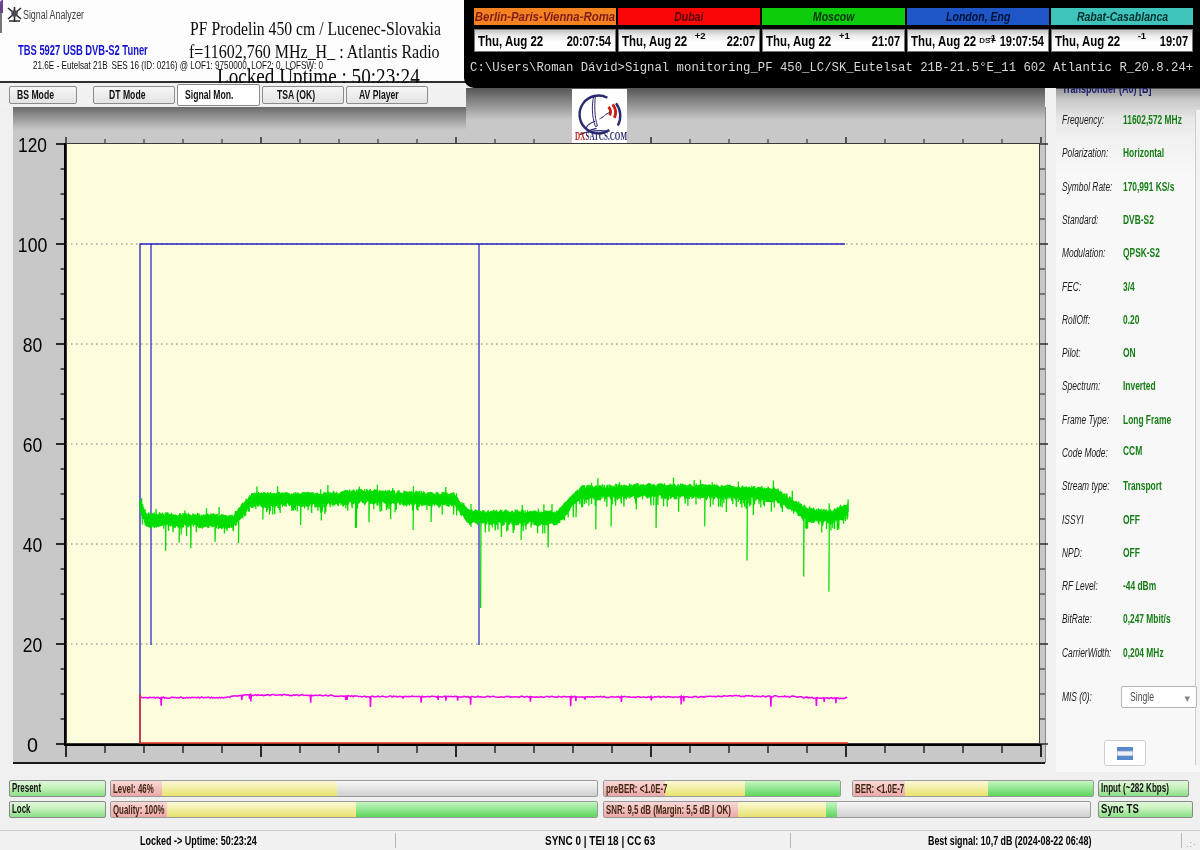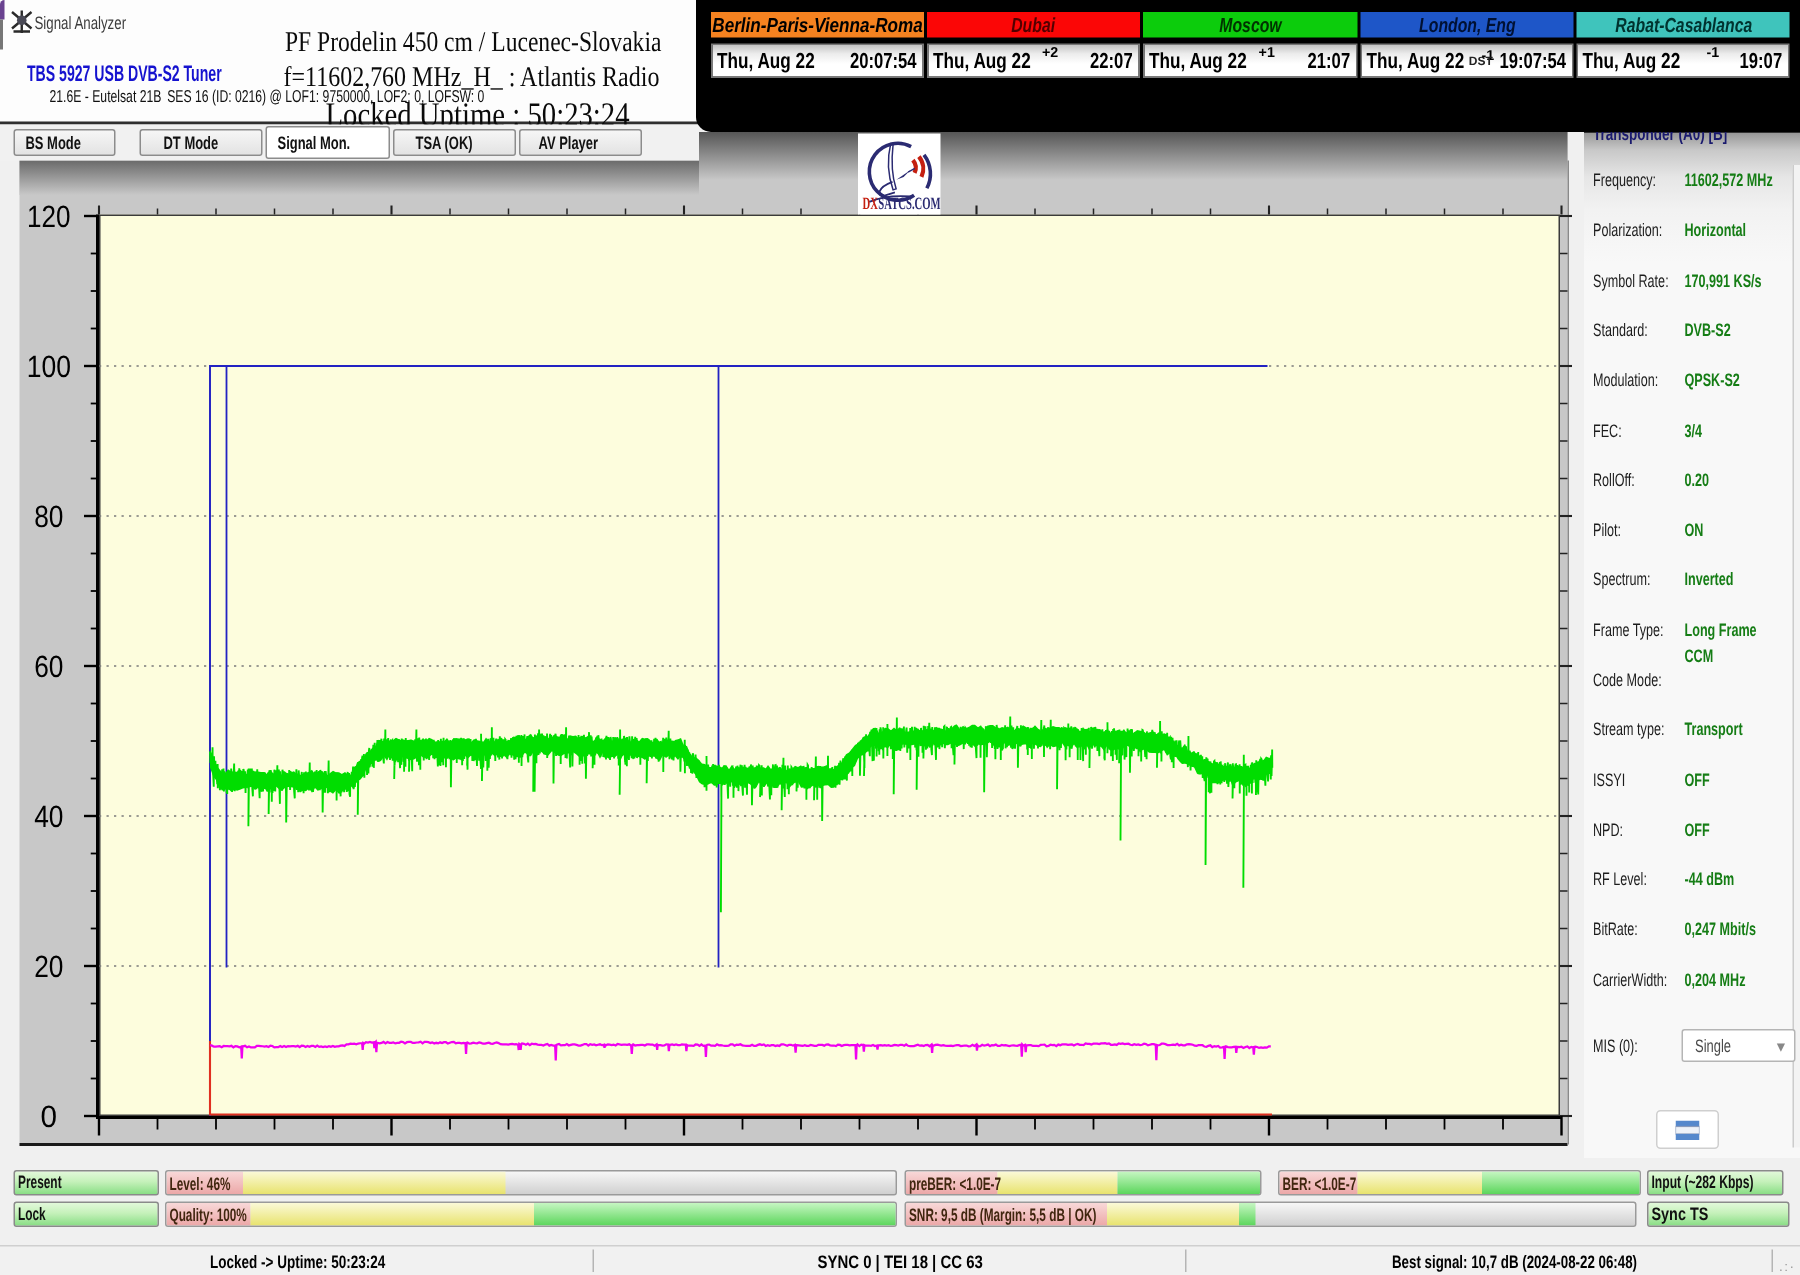--- a/index.html
+++ b/index.html
@@ -36,21 +36,21 @@
 .tdate{position:absolute;left:3px;top:3px;font-size:14.5px;font-weight:bold;color:#000;}
 .ttime{position:absolute;right:4px;top:3px;font-size:14.5px;font-weight:bold;color:#000;transform-origin:100% 50%;}
 .toff{position:absolute;top:0px;font-size:9.5px;font-weight:bold;color:#000;}
 #console{position:absolute;left:6px;top:61px;font-family:"Liberation Mono",monospace;font-size:12.3px;color:#d6d6d6;white-space:pre;}
 
 #logo{left:572px;top:89px;width:55px;height:54px;background:#fff;z-index:6;}
 
 #rpanel{left:1056px;top:0px;width:144px;height:772px;background:linear-gradient(180deg,#000 0px,#000 88px,#999 89px,#c8c8c8 100px,#e6e6e6 118px,#f2f2f2 140px,#f8f8f8 175px,#f8f8f8 100%);}
 #rscroll{left:1195px;top:110px;width:5px;height:655px;background:#f3f3f3;border-left:1px solid #ccc;}
 #transp{left:1062px;top:82px;font-size:12.5px;font-weight:bold;color:#1a1a6e;text-decoration:underline;z-index:4;}
-.rlab{position:absolute;left:1062px;font-size:12px;color:#1c1c1c;}
+.rlab{position:absolute;left:1062px;font-size:12px;color:#1c1c1c;font-style:italic;}
 .rval{position:absolute;left:1123px;font-size:12px;font-weight:bold;color:#157d15;}
 #mis{left:1121px;top:686px;width:76px;height:22px;background:#fff;border:1px solid #b5b5b5;border-radius:2px;font-size:12px;color:#4a4a4a;line-height:20px;padding-left:8px;}
 #misv{position:absolute;right:6px;top:1px;color:#888;font-size:11px;}
 #rbtn{left:1104px;top:740px;width:42px;height:26px;background:#fff;border:1px solid #cfcfcf;border-radius:3px;}
 
 .gbtn{position:absolute;height:17px;background:linear-gradient(180deg,#e2f8da 0%,#c5f1ba 45%,#8ade86 100%);border:1px solid #8a8a8a;border-radius:2px;font-size:12px;font-weight:bold;color:#101010;line-height:15px;padding-left:2px;}
 .gauge{position:absolute;height:17px;background:linear-gradient(180deg,#f7f7f7,#d0d0d0);border:1px solid #9a9a9a;border-radius:2px;overflow:hidden;}
 .seg{position:absolute;top:0;bottom:0;}
 .seg.pink{background:linear-gradient(180deg,#f8d8d8,#eca8a8);}
 .seg.yel{background:linear-gradient(180deg,#fbf9d8,#e8e36e);}
@@ -230,42 +230,42 @@
 <div class="rval" style="top:280px"><span class="cx" style="transform:scaleX(0.70)">3/4</span></div>
 <div class="rlab" style="top:313px"><span class="cx" style="transform:scaleX(0.70)">RollOff:</span></div>
 <div class="rval" style="top:313px"><span class="cx" style="transform:scaleX(0.70)">0.20</span></div>
 <div class="rlab" style="top:346px"><span class="cx" style="transform:scaleX(0.70)">Pilot:</span></div>
 <div class="rval" style="top:346px"><span class="cx" style="transform:scaleX(0.70)">ON</span></div>
 <div class="rlab" style="top:379px"><span class="cx" style="transform:scaleX(0.70)">Spectrum:</span></div>
 <div class="rval" style="top:379px"><span class="cx" style="transform:scaleX(0.70)">Inverted</span></div>
 <div class="rlab" style="top:413px"><span class="cx" style="transform:scaleX(0.70)">Frame Type:</span></div>
 <div class="rval" style="top:413px"><span class="cx" style="transform:scaleX(0.70)">Long Frame</span></div>
 <div class="rlab" style="top:446px"><span class="cx" style="transform:scaleX(0.70)">Code Mode:</span></div>
-<div class="rval" style="top:430px"><span class="cx" style="transform:scaleX(0.70)">CCM</span></div>
+<div class="rval" style="top:444px"><span class="cx" style="transform:scaleX(0.70)">CCM</span></div>
 <div class="rlab" style="top:479px"><span class="cx" style="transform:scaleX(0.70)">Stream type:</span></div>
 <div class="rval" style="top:479px"><span class="cx" style="transform:scaleX(0.70)">Transport</span></div>
 <div class="rlab" style="top:513px"><span class="cx" style="transform:scaleX(0.70)">ISSYI</span></div>
 <div class="rval" style="top:513px"><span class="cx" style="transform:scaleX(0.70)">OFF</span></div>
 <div class="rlab" style="top:546px"><span class="cx" style="transform:scaleX(0.70)">NPD:</span></div>
 <div class="rval" style="top:546px"><span class="cx" style="transform:scaleX(0.70)">OFF</span></div>
 <div class="rlab" style="top:579px"><span class="cx" style="transform:scaleX(0.70)">RF Level:</span></div>
 <div class="rval" style="top:579px"><span class="cx" style="transform:scaleX(0.70)">-44 dBm</span></div>
 <div class="rlab" style="top:612px"><span class="cx" style="transform:scaleX(0.70)">BitRate:</span></div>
 <div class="rval" style="top:612px"><span class="cx" style="transform:scaleX(0.70)">0,247 Mbit/s</span></div>
 <div class="rlab" style="top:646px"><span class="cx" style="transform:scaleX(0.70)">CarrierWidth:</span></div>
 <div class="rval" style="top:646px"><span class="cx" style="transform:scaleX(0.70)">0,204 MHz</span></div>
 <div class="rlab" style="top:690px"><span class="cx" style="transform:scaleX(0.70)">MIS (0):</span></div>
 <div class="abs" id="mis"><span class="cx" style="transform:scaleX(0.72)">Single</span><span id="misv">▾</span></div>
 <div class="abs" id="rbtn"><svg width="16" height="13" style="margin:6px 0 0 12px">
       <rect x="0" y="0" width="16" height="4" fill="#5588cc"></rect>
       <rect x="0" y="4" width="16" height="5" fill="#eef2f8" stroke="#8899bb" stroke-width="0.8"></rect>
       <rect x="0" y="9" width="16" height="4" fill="#5588cc"></rect>
     </svg></div>
 <div class="abs" id="blackp">
- <div class="city" style="left:9.5px;width:142.3px;background:#f58220;color:#000000">
+ <div class="city" style="left:9.5px;width:142.3px;background:#f58220;color:#7f1d1d">
       <span class="cx" style="transform:scaleX(0.845);transform-origin:50% 50%">Berlin-Paris-Vienna-Roma</span>
     </div>
 <div class="city" style="left:153.9px;width:142.3px;background:#fb0606;color:#520000">
       <span class="cx" style="transform:scaleX(0.78);transform-origin:50% 50%">Dubai</span>
     </div>
 <div class="city" style="left:298.3px;width:142.3px;background:#0ccc0c;color:#003300">
       <span class="cx" style="transform:scaleX(0.78);transform-origin:50% 50%">Moscow</span>
     </div>
 <div class="city" style="left:442.7px;width:142.3px;background:#1e56c8;color:#001133">
       <span class="cx" style="transform:scaleX(0.78);transform-origin:50% 50%">London, Eng</span>
@@ -291,20 +291,21 @@
       <span class="tdate"><span class="cx" style="transform:scaleX(0.79)">Thu, Aug 22</span></span>
       <span class="toff" style="left:57%;top:2px">-1</span>
       <span class="toff" style="left:51%;top:6px;font-size:8px;color:#222">DST</span>
       <span class="ttime"><span class="cx" style="transform:scaleX(0.765);transform-origin:100% 50%;">19:07:54</span></span>
     </div>
 <div class="tbox" style="left:587.1px;width:142.3px">
       <span class="tdate"><span class="cx" style="transform:scaleX(0.79)">Thu, Aug 22</span></span>
       <span class="toff" style="left:61%">-1</span>
       <span class="ttime"><span class="cx" style="transform:scaleX(0.765);transform-origin:100% 50%;">19:07</span></span>
     </div>
+ <div id="console">C:\Users\Roman Dávid&gt;Signal monitoring_PF 450_LC/SK_Eutelsat 21B-21.5°E_11 602 Atlantic R_20.8.24+</div>
 </div>
 <div class="abs" id="logo"><svg width="55" height="54" viewBox="0 0 55 54">
 <path d="M 35.4 8.7 A 19 19 0 1 0 37.4 41.1" fill="none" stroke="#2b2b72" stroke-width="2.4"></path>
 <path d="M 44.0 14.2 A 20.8 20.8 0 0 1 45.9 36.5" fill="none" stroke="#2b2b72" stroke-width="2.4"></path>
 <path d="M 40.6 15.4 A 12.8 12.8 0 0 1 42.3 28.9" fill="none" stroke="#c41f10" stroke-width="2.8"></path>
 <path d="M 36.6 17.8 A 8.0 8.0 0 0 1 37.7 26.3" fill="none" stroke="#c41f10" stroke-width="2.8"></path>
 <path d="M21.8 6.8 C 19.6 16 19.8 27.5 23.4 37.6 L 25.4 36.9 C 22.3 27.5 22.4 16 23.4 7.1 Z" fill="none" stroke="#2b2b72" stroke-width="1"></path>
 <path d="M23.0 32.2 Q 15.8 34.8 14.4 38.6 Q 13.7 42.2 18.2 41.2 L 24.6 39.3" fill="none" stroke="#2b2b72" stroke-width="1.2"></path>
 <path d="M25.6 30.9 L 35.0 24.4 L 30.4 29.0 Z" fill="#2b2b72"></path>
 <path d="M33.4 25.7 L 37.9 23.2" stroke="#2b2b72" stroke-width="1"></path>

